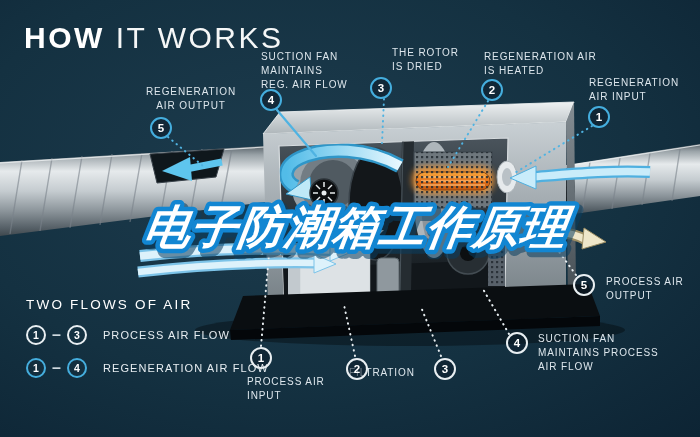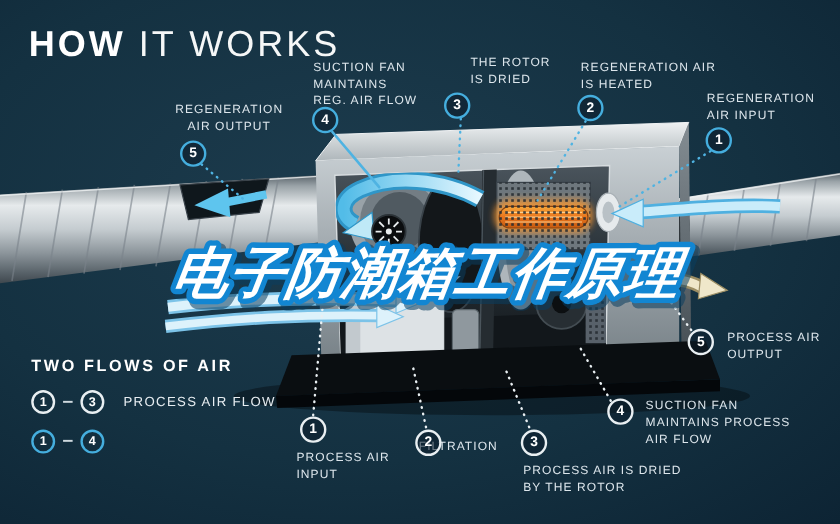--- a/index.html
+++ b/index.html
@@ -14,21 +14,21 @@
   .title .l{font-weight:400;opacity:.96;}
   .lbl{position:absolute;color:#dde6ec;font-size:10px;font-weight:400;letter-spacing:.9px;line-height:1.42;white-space:pre-line;}
   .lbl.center{text-align:center;}
   .badge{
     position:absolute;width:22px;height:22px;border-radius:50%;border:2px solid #45aede;
     display:flex;align-items:center;justify-content:center;box-sizing:border-box;
     font-size:11.5px;font-weight:700;color:#ffffff;background:rgba(12,30,43,.55);
   }
   .badge.white{border-color:#e9eff2;}
   .legend{position:absolute;left:26px;top:297px;}
-  .legend-heading{font-size:13.5px;font-weight:700;letter-spacing:2.2px;color:#ffffff;}
+  .legend-heading{font-size:13.5px;font-weight:400;letter-spacing:2.2px;color:#ffffff;}
   .legend-row{display:flex;align-items:center;margin-top:13px;}
   .lcirc{width:20px;height:20px;border-radius:50%;border:2px solid #e9eff2;box-sizing:border-box;
     display:flex;align-items:center;justify-content:center;font-size:10.5px;font-weight:700;color:#fff;flex:0 0 auto;}
   .legend-row.reg .lcirc{border-color:#45aede;}
   .ldash{color:#cfd9df;font-weight:700;margin:0 6px;}
   .ltext{font-size:11px;font-weight:400;letter-spacing:1.1px;color:#e7edf1;margin-left:16px;}
   text.cnMain{
     font-family:"Liberation Sans",sans-serif;font-size:46px;font-weight:700;font-style:italic;
     fill:#ffffff;stroke:#1286d2;stroke-width:9px;stroke-linejoin:round;paint-order:stroke;
     text-anchor:middle;letter-spacing:1px;
@@ -251,22 +251,20 @@
 
   <div class="badge" style="left:150px;top:117px">5</div>
   <div class="badge" style="left:260px;top:89px">4</div>
   <div class="badge" style="left:370px;top:77px">3</div>
   <div class="badge" style="left:481px;top:79px">2</div>
   <div class="badge" style="left:588px;top:106px">1</div>
 
   <div class="lbl" style="left:247px;top:375px">PROCESS AIR
 INPUT</div>
   <div class="lbl" style="left:349px;top:366px">FILTRATION</div>
-  <div class="lbl" style="left:436px;top:386px">PROCESS AIR IS DRIED
-BY THE ROTOR</div>
   <div class="lbl" style="left:538px;top:332px">SUCTION FAN
 MAINTAINS PROCESS
 AIR FLOW</div>
   <div class="lbl" style="left:606px;top:275px">PROCESS AIR
 OUTPUT</div>
 
   <div class="badge white" style="left:250px;top:347px">1</div>
   <div class="badge white" style="left:346px;top:358px">2</div>
   <div class="badge white" style="left:434px;top:358px">3</div>
   <div class="badge white" style="left:506px;top:332px">4</div>
@@ -277,16 +275,17 @@
     <div class="legend-row proc">
       <span class="lcirc">1</span>
       <span class="ldash">–</span>
       <span class="lcirc">3</span>
       <span class="ltext">PROCESS AIR FLOW</span>
     </div>
     <div class="legend-row reg">
       <span class="lcirc">1</span>
       <span class="ldash">–</span>
       <span class="lcirc">4</span>
+      <span class="ltext">REGENERATION AIR FLOW</span>
     </div>
   </div>
 
 </div>
 
 </body></html>

